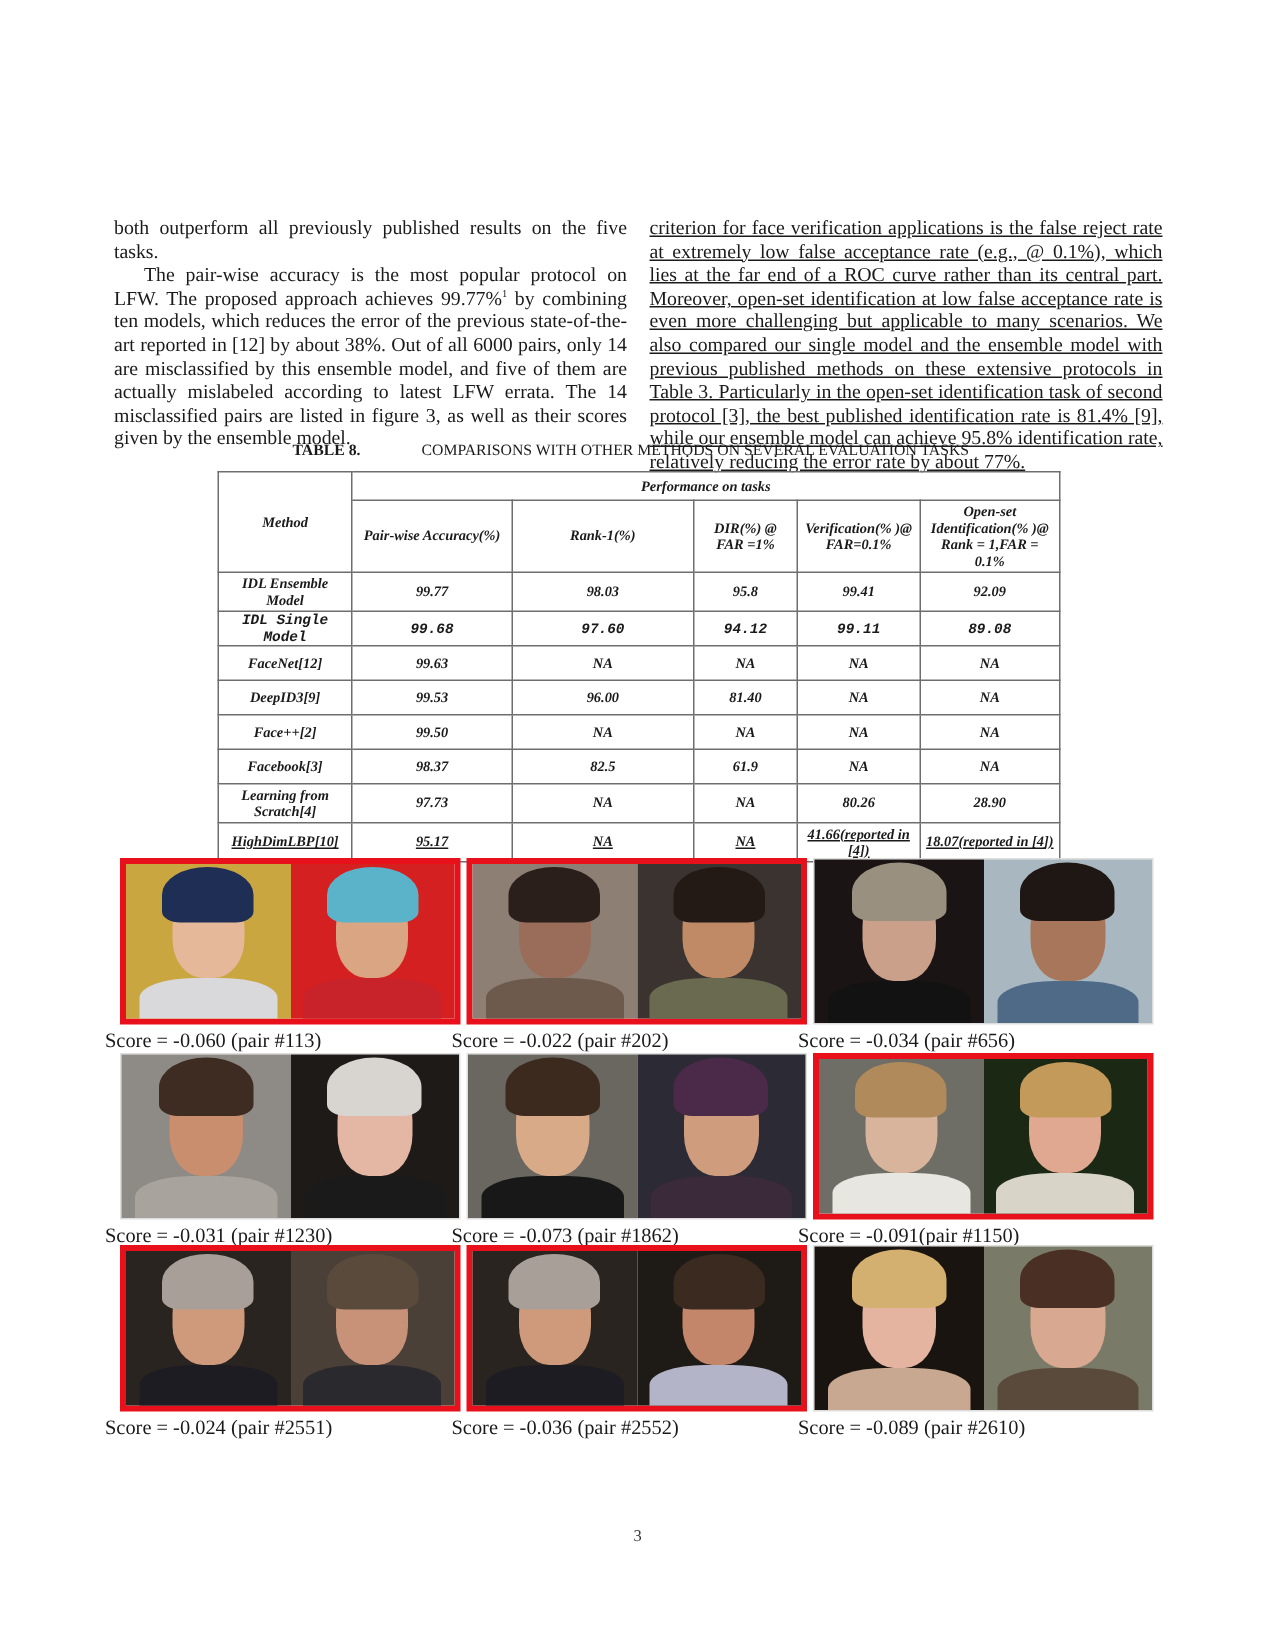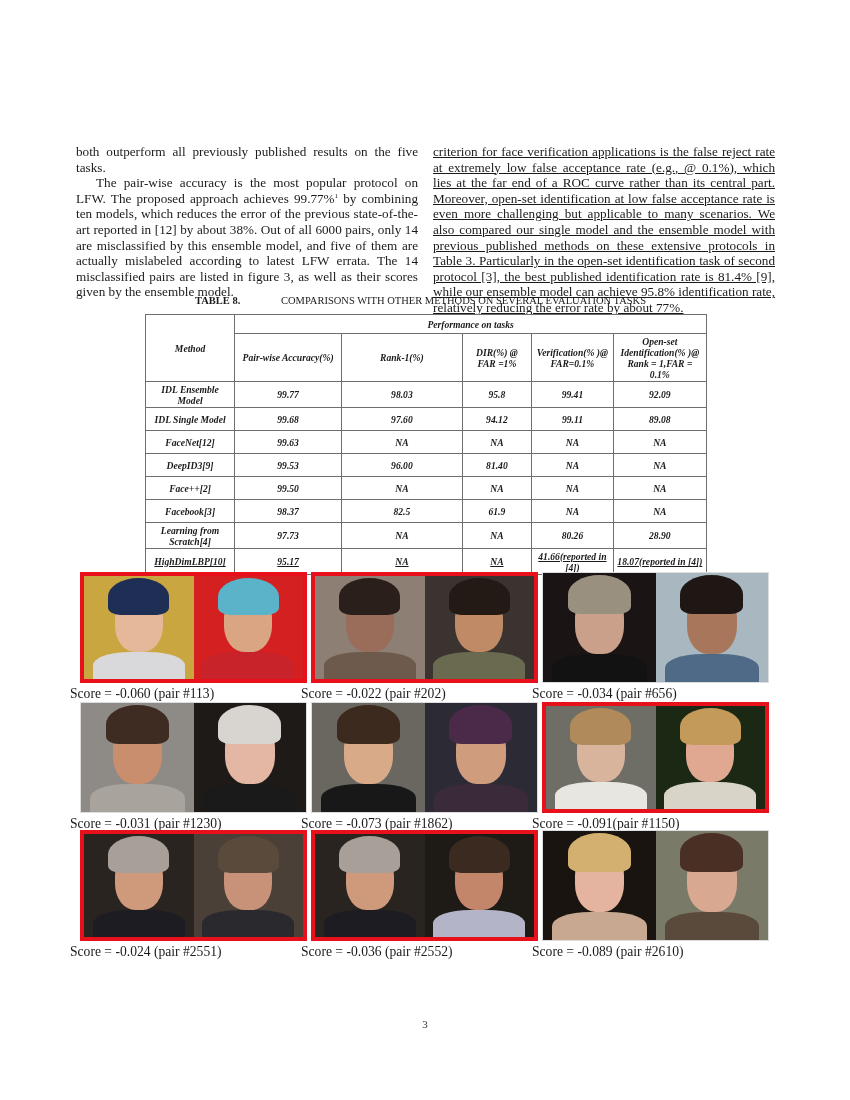--- a/index.html
+++ b/index.html
@@ -64,21 +64,21 @@
   </thead>
   <tbody id="table-body">
       <tr style="height: 26px;">
         <td>IDL Ensemble Model</td>
         <td>99.77</td>
         <td>98.03</td>
         <td>95.8</td>
         <td>99.41</td>
         <td>92.09</td>
       </tr>
-      <tr style="height: 23px;">
+      <tr style="height: 23px; font-family: Liberation Mono, monospace;">
         <td>IDL Single Model</td>
         <td>99.68</td>
         <td>97.60</td>
         <td>94.12</td>
         <td>99.11</td>
         <td>89.08</td>
       </tr>
       <tr style="height: 23px;">
         <td>FaceNet[12]</td>
         <td>99.63</td>

